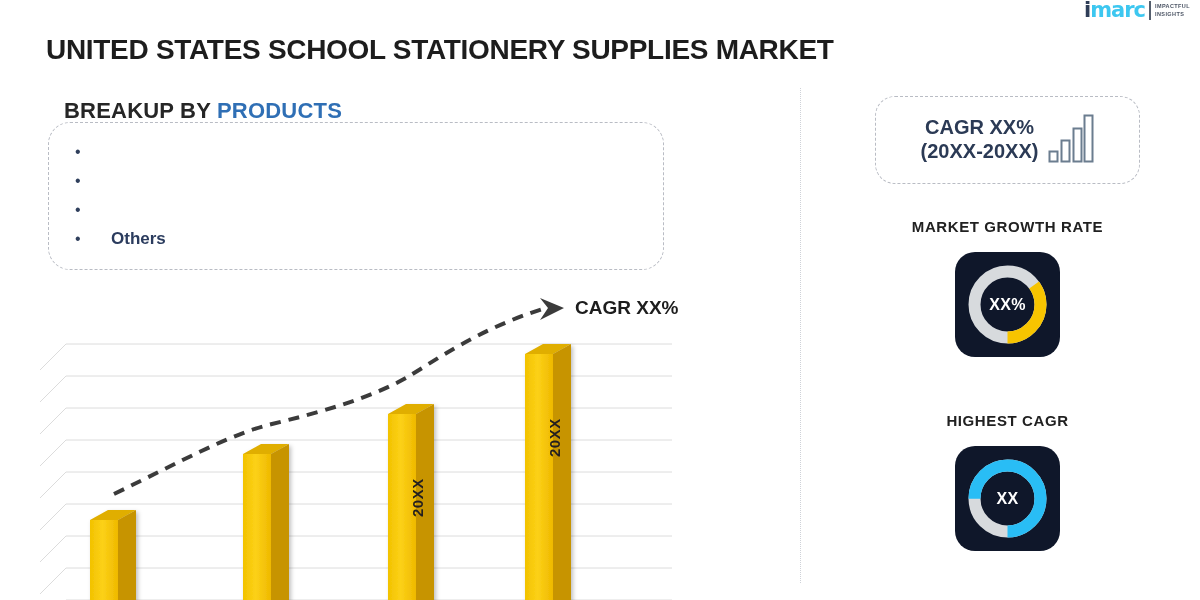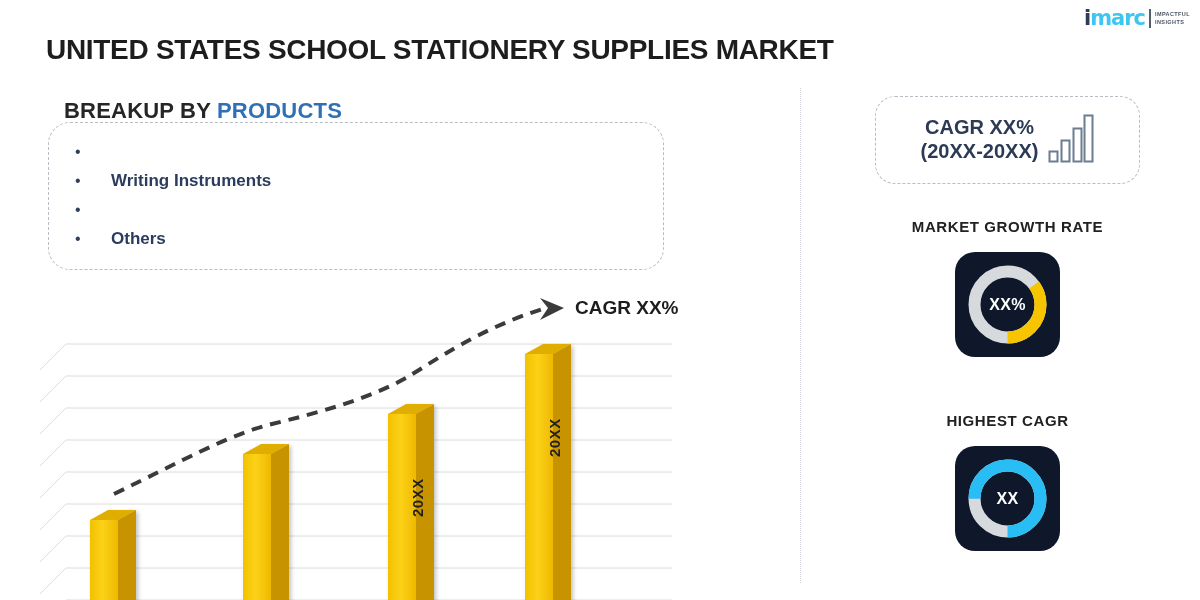--- a/index.html
+++ b/index.html
@@ -6,21 +6,21 @@
   * { margin:0; padding:0; box-sizing:border-box; }
   html,body { background:#ffffff; }
   body {
     width:1200px; height:600px; position:relative; overflow:hidden;
     font-family:"Liberation Sans", sans-serif;
     background:#ffffff;
   }
 
   
   #logo {
-    position:absolute; top:8px; right:10px;
+    position:absolute; top:0; right:10px;
     display:flex; align-items:flex-start; gap:4px;
   }
   #logo .logo-word {
     font-size:21px; font-weight:700; letter-spacing:-1px;
     line-height:1; color:#3DC7F0; font-family:"DejaVu Sans", sans-serif;
   }
   #logo .logo-word .i-dark { color:#2e3d57; }
   #logo .logo-bar { width:2px; height:19px; background:#555f6e; margin-top:1px; }
   #logo .logo-tag {
     font-size:5.5px; font-weight:700; line-height:1.5; letter-spacing:0.4px;
@@ -135,21 +135,20 @@
   <span>BREAKUP BY </span><span class="accent">PRODUCTS</span>
 </div>
 
 <div id="breakup-box">
   <ul id="breakup-list">
     <li>
       <span class="bullet">•</span>
     </li>
     <li>
       <span class="bullet">•</span>
-      <span class="txt">Writing Instruments</span>
     </li>
     <li>
       <span class="bullet">•</span>
     </li>
     <li>
       <span class="bullet">•</span>
       <span class="txt">Others</span>
     </li>
   </ul>
 </div>

